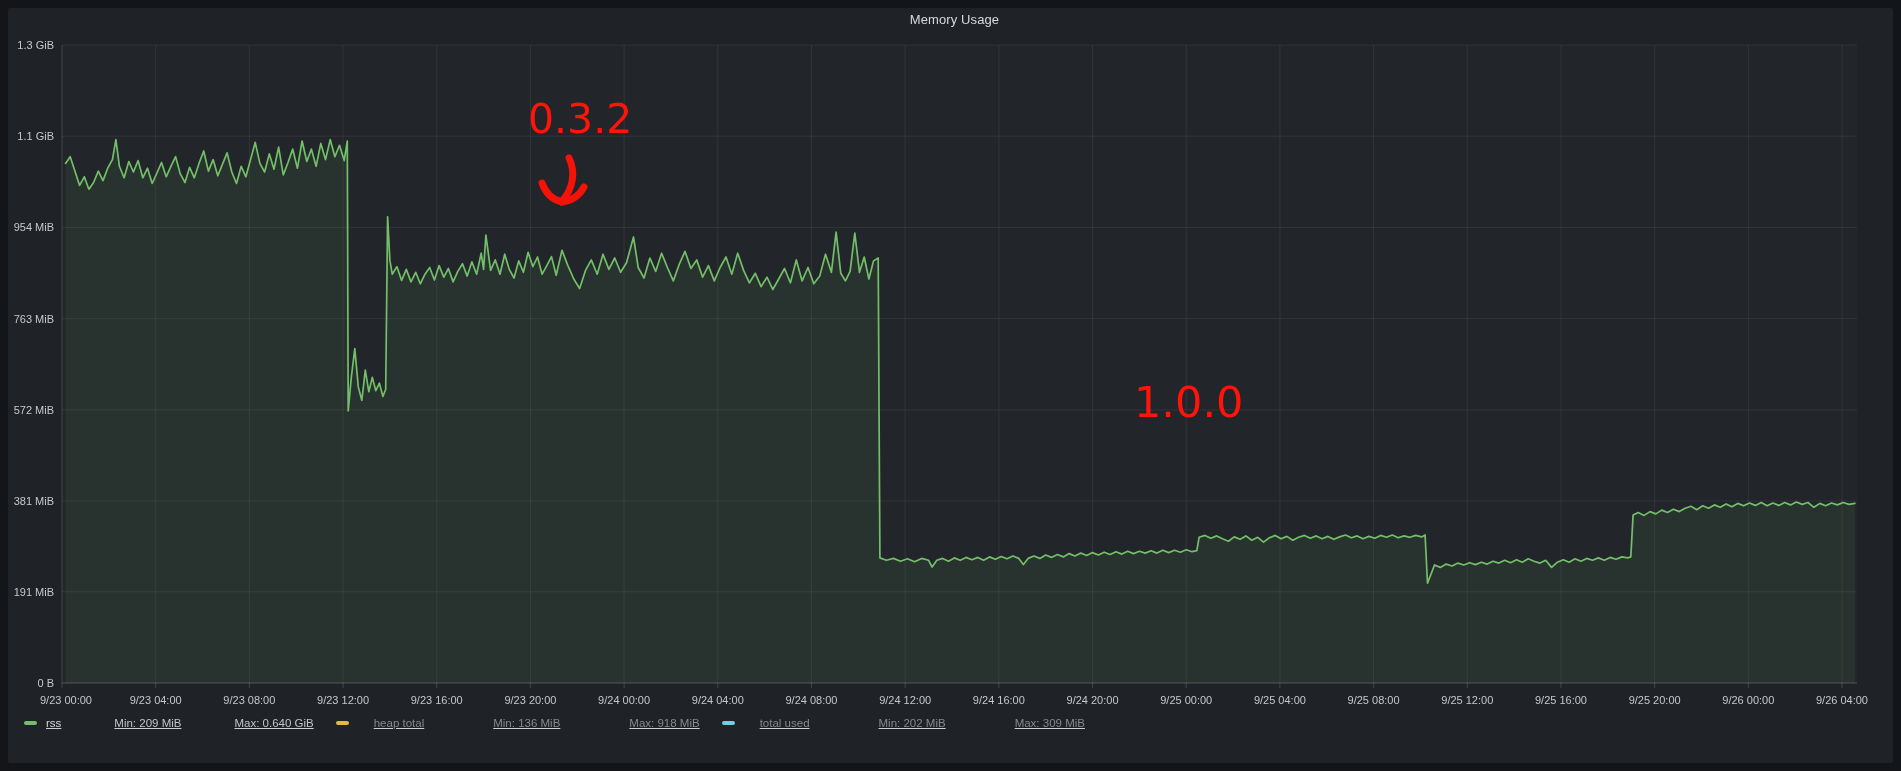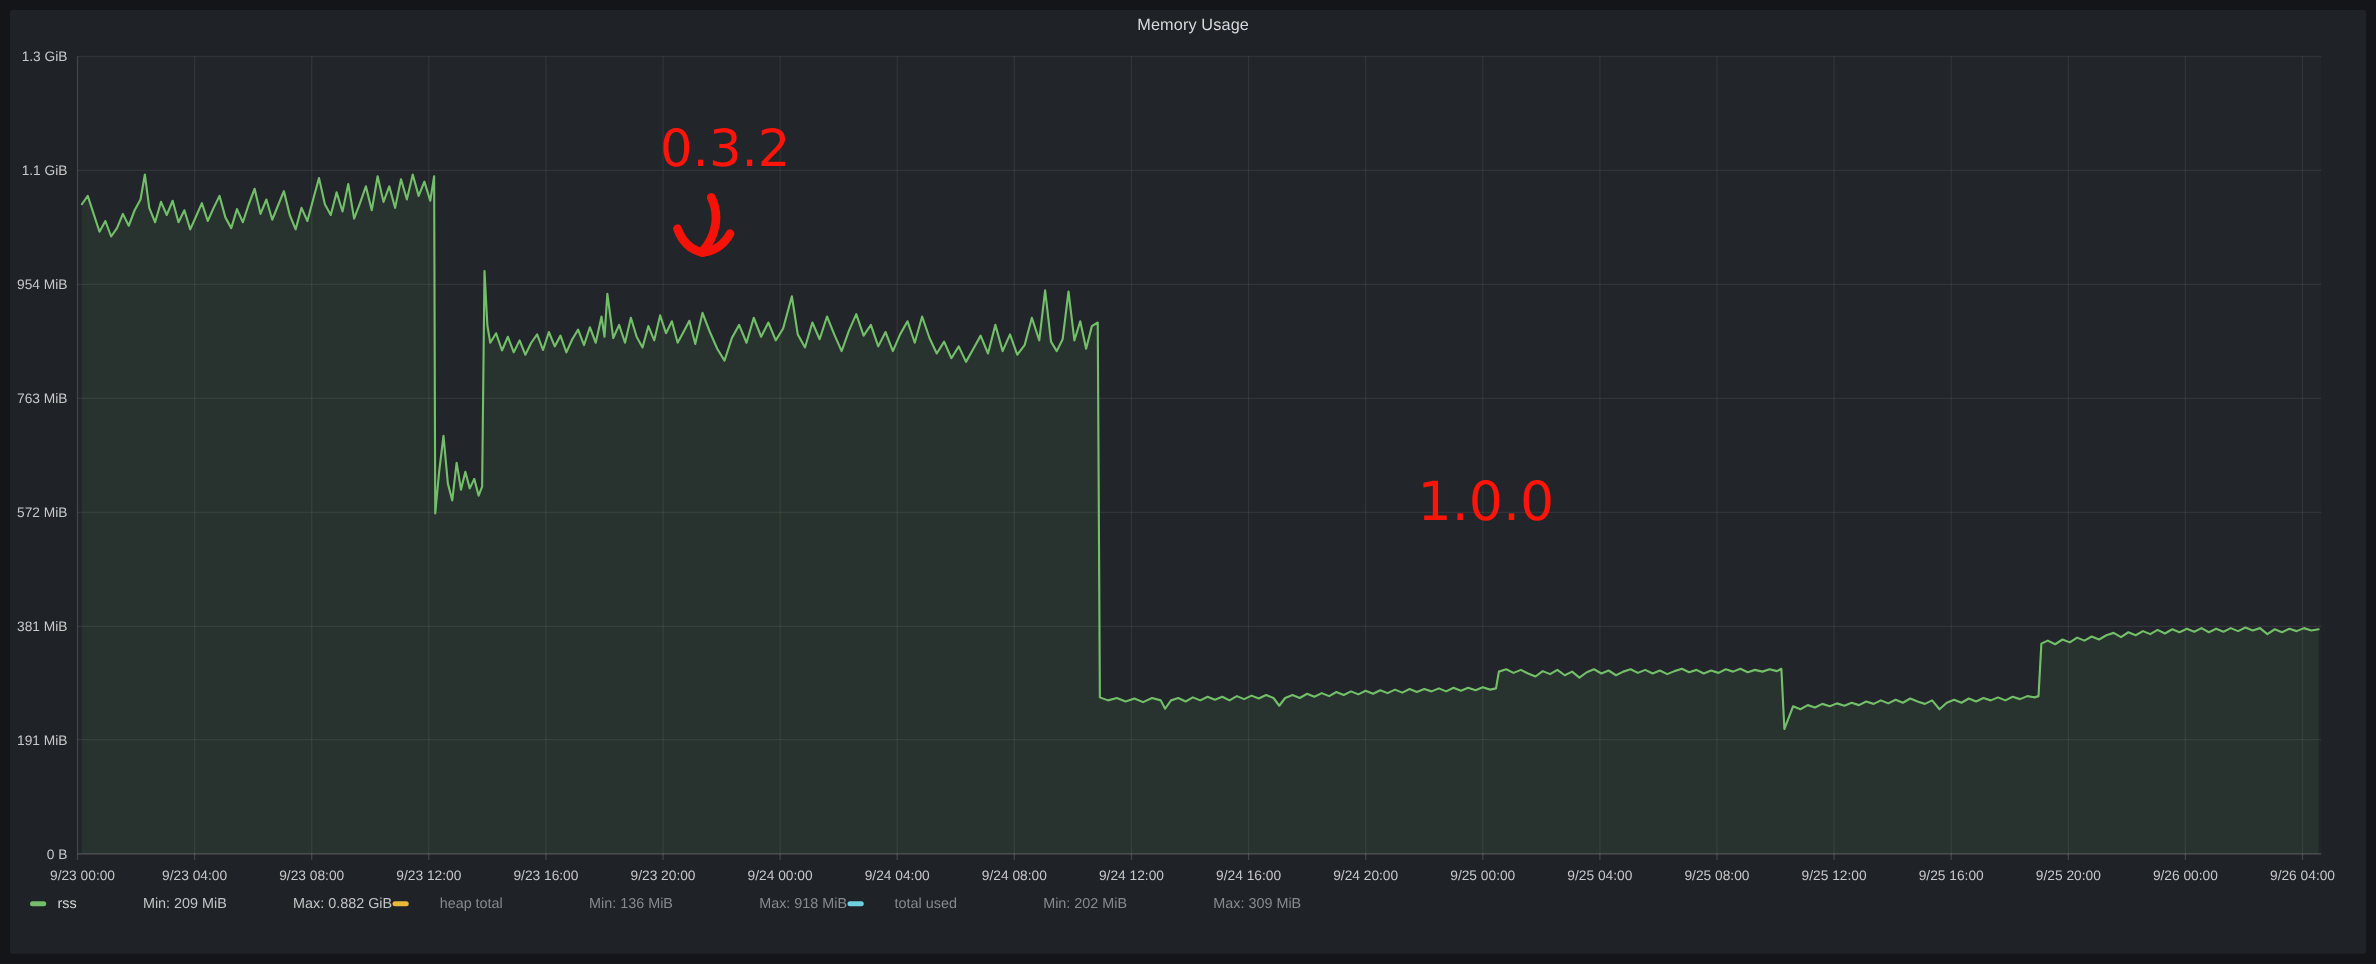--- a/index.html
+++ b/index.html
@@ -20,22 +20,22 @@
   }
   #chart{position:absolute;left:0;top:0;z-index:2;}
   .annotation{
     position:absolute;color:#ff140a;z-index:4;
     font-family:"DejaVu Sans","Liberation Sans",sans-serif;
     font-weight:400;line-height:1;white-space:nowrap;text-align:center;
   }
   #annotation-arrow{position:absolute;left:528px;top:153px;z-index:4;}
   .legend{
     position:absolute;left:24px;top:717px;z-index:3;
-    display:flex;align-items:flex-start;
-    font-size:11.5px;color:#cdced0;
+    display:flex;align-items:flex-start;gap:22px;
+    font-size:11.5px;color:#cdced0;text-decoration:underline;
   }
   .legend .li{display:flex;align-items:center;gap:9px;cursor:pointer;}
   .legend .sw{display:inline-block;width:13px;height:4px;border-radius:2px;background:#888;}
   .legend .ln{color:#d8d9da;}
   .legend .ls{color:#c2c3c5;margin-left:44px;}
   .legend .li.dim .ln,.legend .li.dim .ls{color:#87898d;padding-left:16px;}
 </style>
 </head>
 <body>
 
@@ -135,21 +135,21 @@
     <path d="M 14,30 C 18,41 25,47 34,49"></path>
     <path d="M 56,34 C 51,43 43,48 34,49"></path>
   </g>
 </svg>
 
 <div class="legend">
   <div class="li">
     <span class="sw" style="background: rgb(115, 191, 105);"></span>
     <span class="ln">rss</span>
     <span class="ls">Min: 209 MiB</span>
-    <span class="ls">Max: 0.882 GiB</span>
+    <span class="ls">Max: 0.640 GiB</span>
   </div>
   <div class="li dim">
     <span class="sw" style="background: rgb(234, 184, 57);"></span>
     <span class="ln">heap total</span>
     <span class="ls">Min: 136 MiB</span>
     <span class="ls">Max: 918 MiB</span>
   </div>
   <div class="li dim">
     <span class="sw" style="background: rgb(110, 208, 224);"></span>
     <span class="ln">total used</span>

